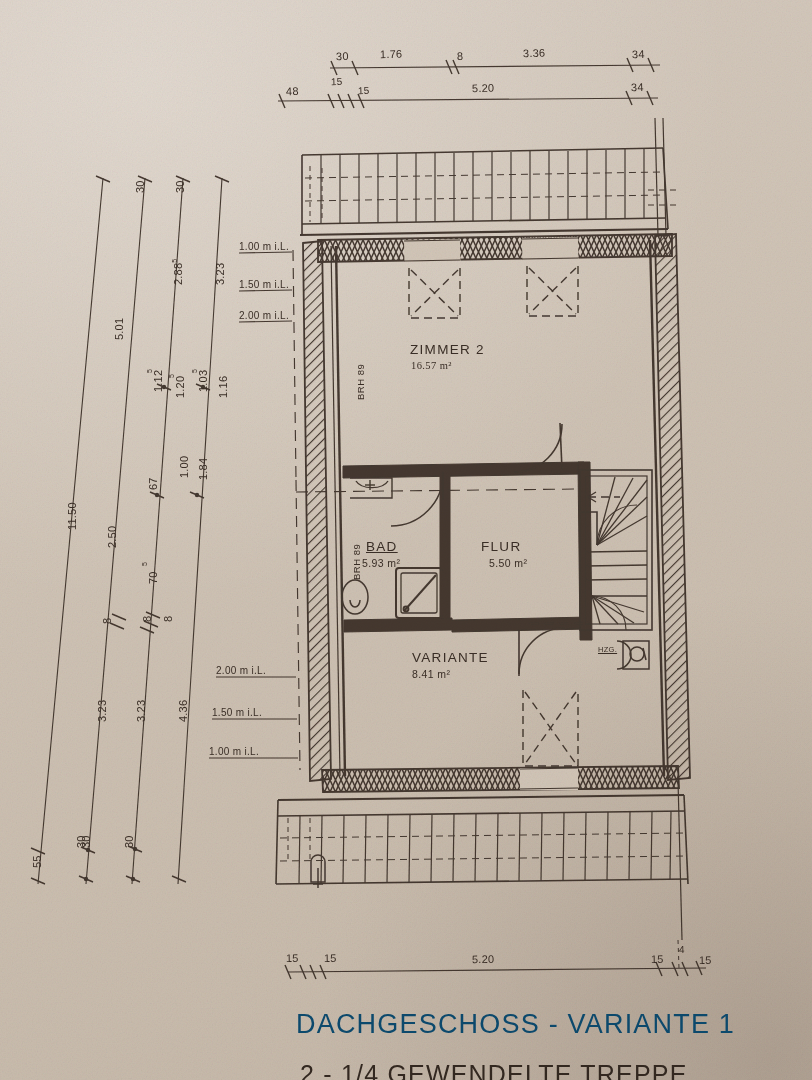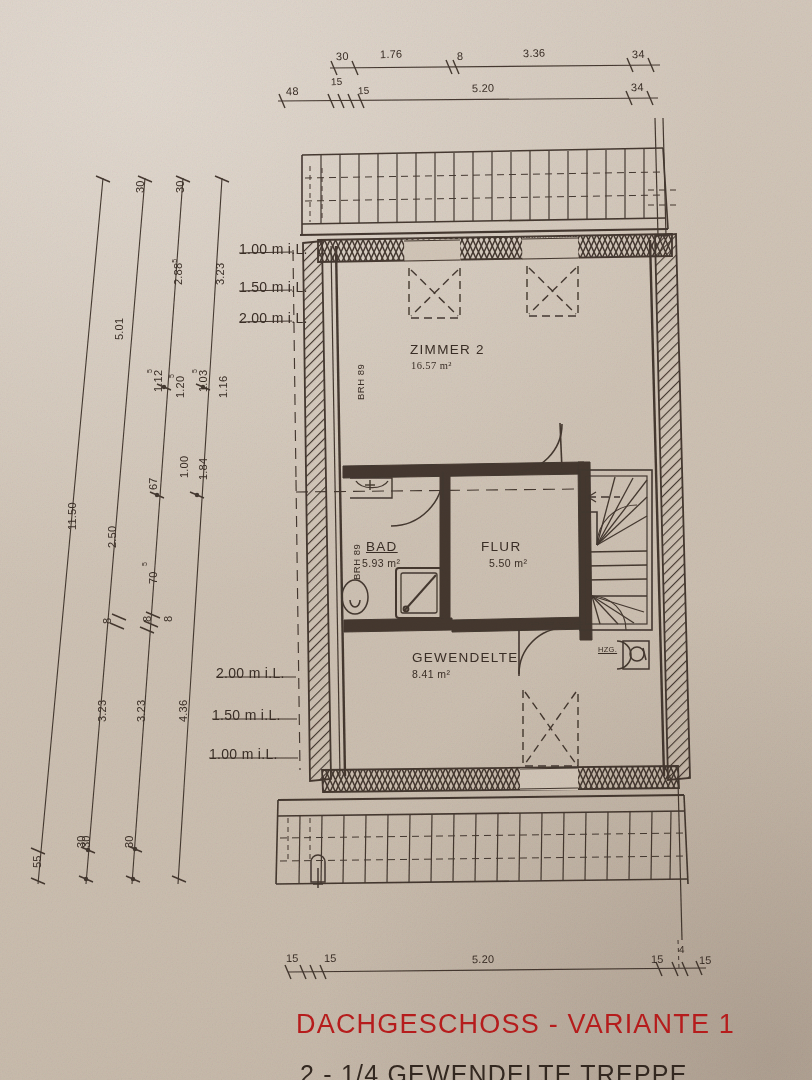--- a/index.html
+++ b/index.html
@@ -19,22 +19,22 @@
   }
   #grain{position:absolute;inset:0;opacity:.26;mix-blend-mode:multiply;pointer-events:none;}
   #plan{position:absolute;inset:0;}
   .txt{position:absolute;color:#3a2e26;white-space:nowrap;letter-spacing:.2px;}
   .dim{font-size:11px;}
   .dimv{font-size:11px;transform-origin:0 0;transform:rotate(-90deg);}
   .room{font-size:13.5px;letter-spacing:1.3px;}
   .area{font-size:10.5px;letter-spacing:.4px;}
   .brh{font-size:9.5px;letter-spacing:.5px;transform-origin:0 0;transform:rotate(-90deg);}
   .hzg{font-size:7.5px;letter-spacing:.3px;text-decoration:underline;}
-  .il{font-size:14px;letter-spacing:.3px;}
-  .title{font-size:27px;letter-spacing:1.2px;color:#b91c1c;}
+  .il{font-size:10px;letter-spacing:.3px;}
+  .title{font-size:27px;letter-spacing:1.2px;color:#0c4a6e;}
   .subtitle{font-size:25px;letter-spacing:1.2px;color:#332820;}
   .sup{font-size:7px;vertical-align:super;}
 </style>
 </head>
 <body>
 
 <div id="paper"></div>
 
 <svg id="plan" viewBox="0 0 812 1080">
   <defs>
@@ -446,21 +446,21 @@
 
 <div class="txt room" style="left:410px;top:342px;">ZIMMER  2</div>
 <div class="txt area" style="left:411px;top:360px;font-family:Liberation Serif, serif;">16.57 m²</div>
 
 <div class="txt room" style="left:366px;top:539px;text-decoration:underline;">BAD</div>
 <div class="txt area" style="left:362px;top:557px;">5.93 m²</div>
 
 <div class="txt room" style="left:481px;top:539px;">FLUR</div>
 <div class="txt area" style="left:479px;top:557px;padding-left:10px;">5.50 m²</div>
 
-<div class="txt room" style="left:412px;top:650px;">GEWENDELTE</div>
+<div class="txt room" style="left:412px;top:650px;">VARIANTE</div>
 <div class="txt area" style="left:412px;top:668px;">8.41 m²</div>
 
 <div class="txt brh" style="left:355px;top:400px;">BRH  89</div>
 <div class="txt brh" style="left:351px;top:580px;">BRH  89</div>
 
 <div class="txt hzg" style="left:598px;top:645px;">HZG.</div>
 
 <div class="txt title" style="left:296px;top:1009px;">DACHGESCHOSS - VARIANTE 1</div>
 <div class="txt subtitle" style="left:300px;top:1060px;overflow:hidden;">2 - 1/4 GEWENDELTE TREPPE</div>
 

